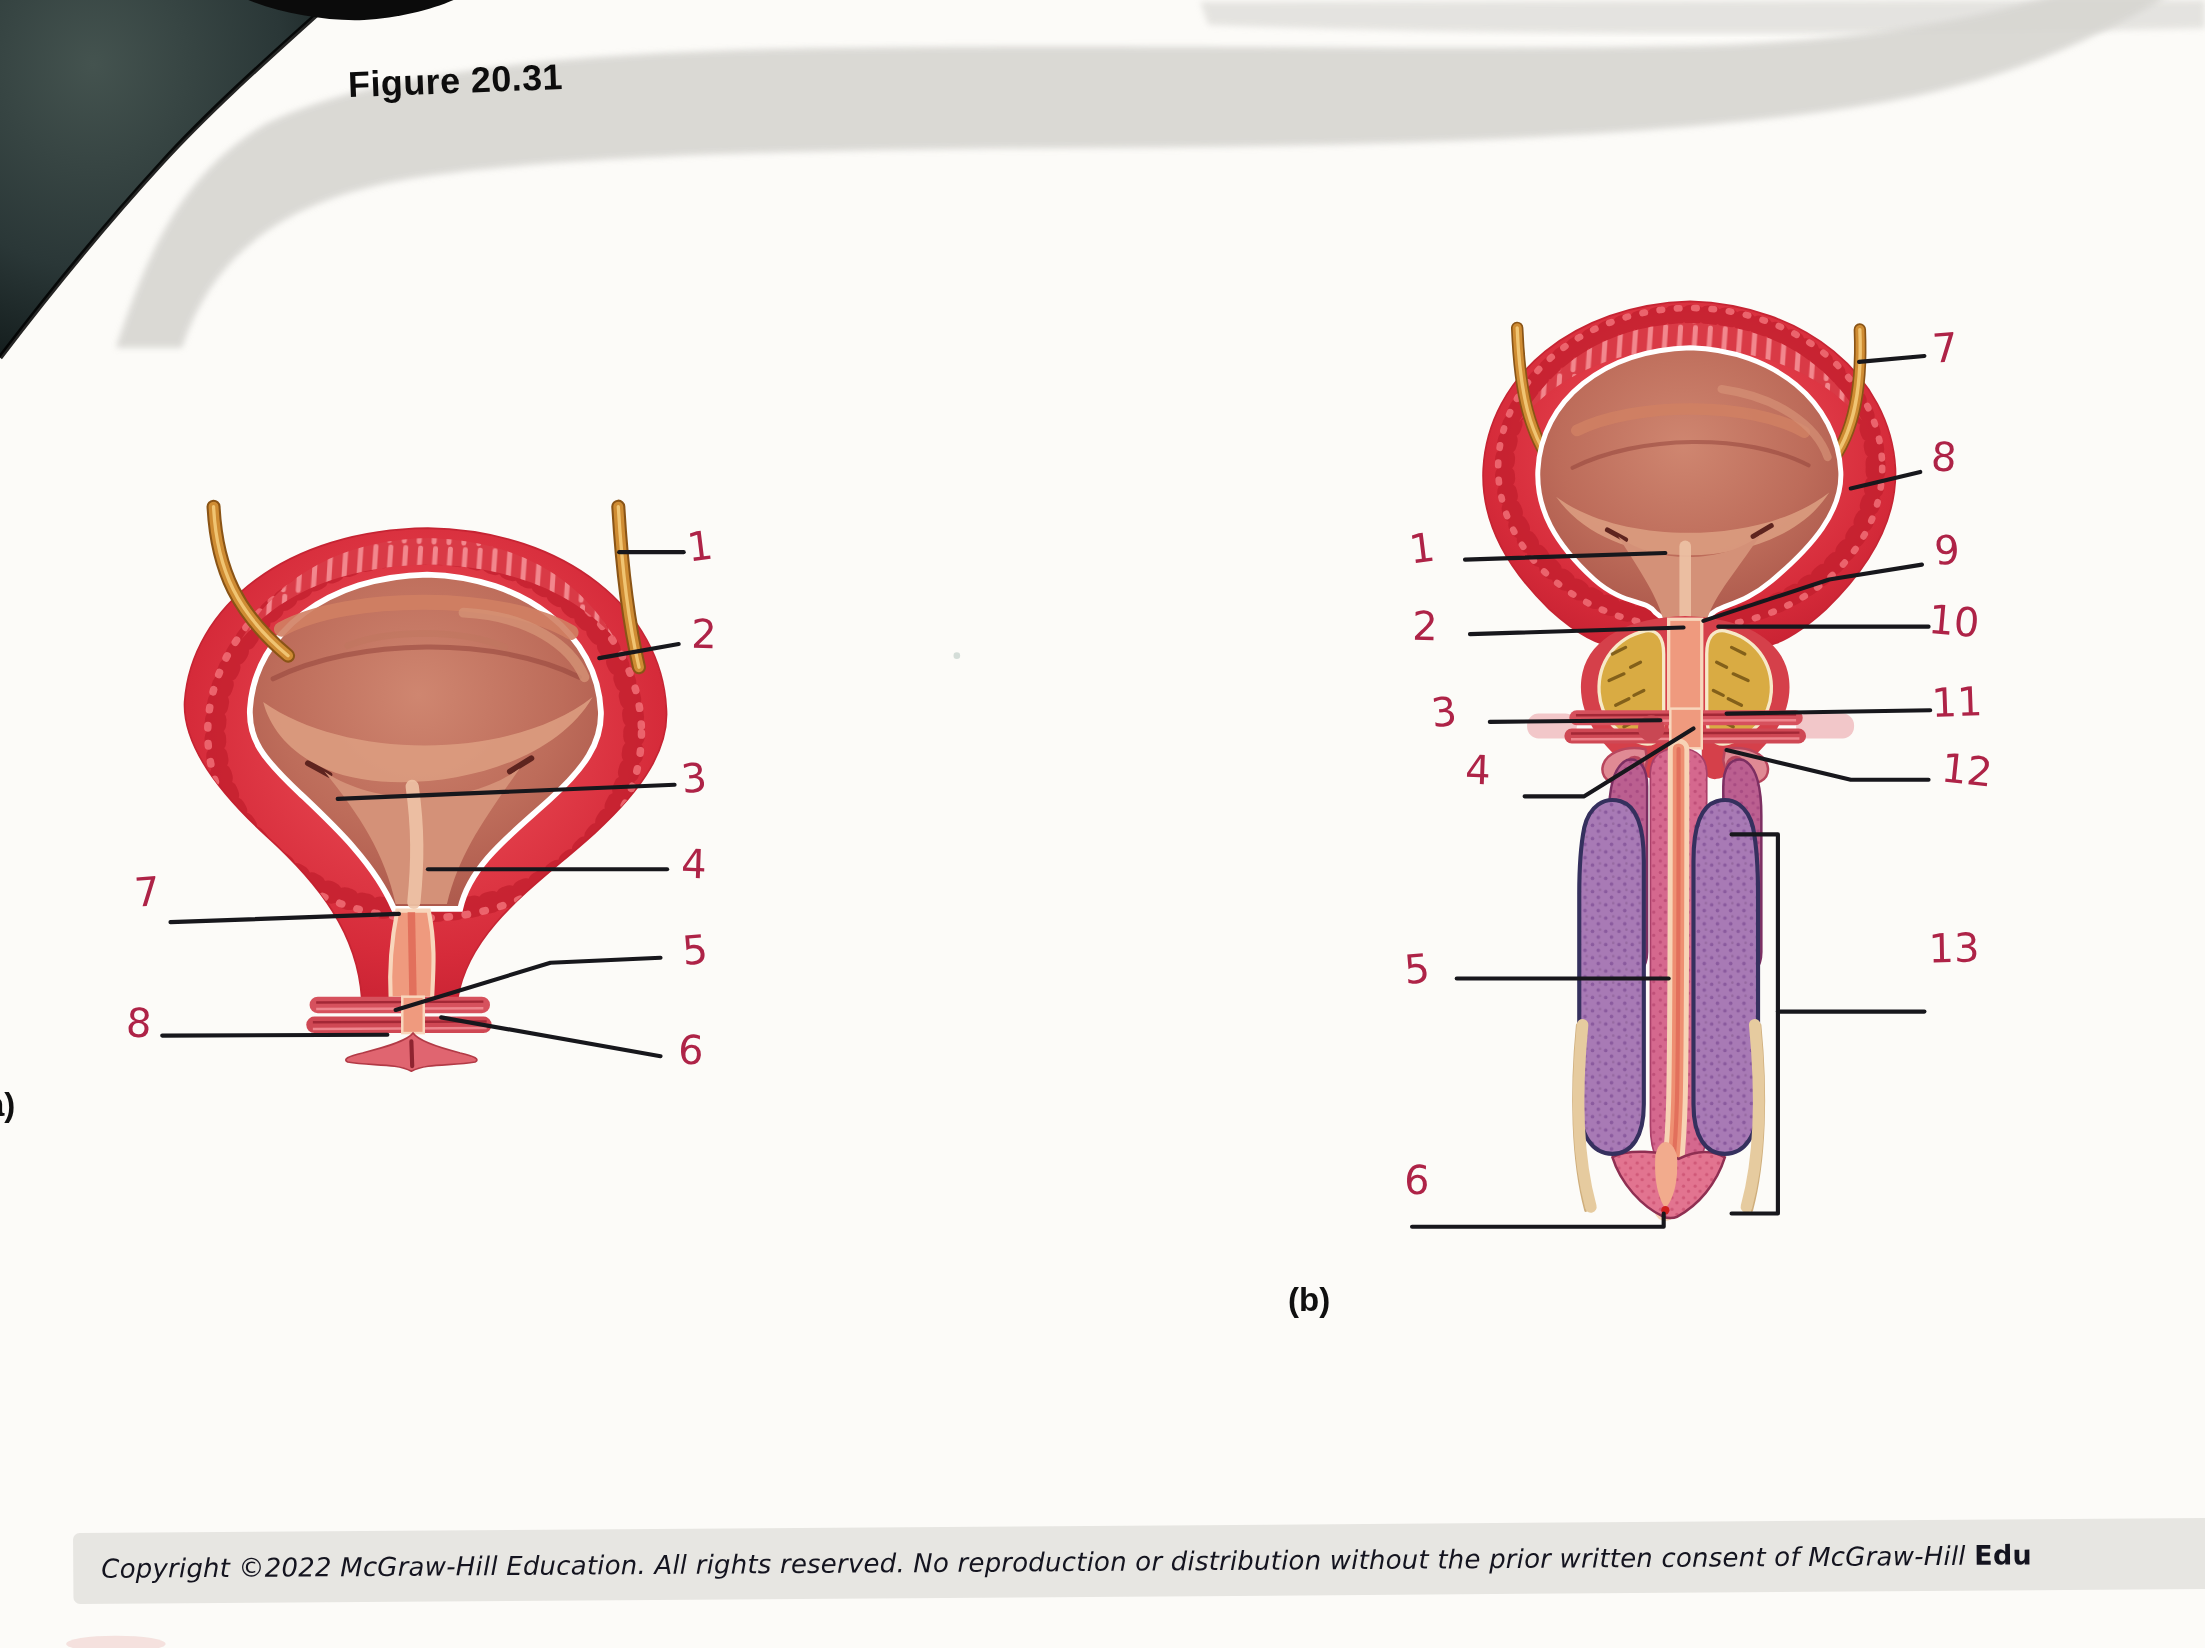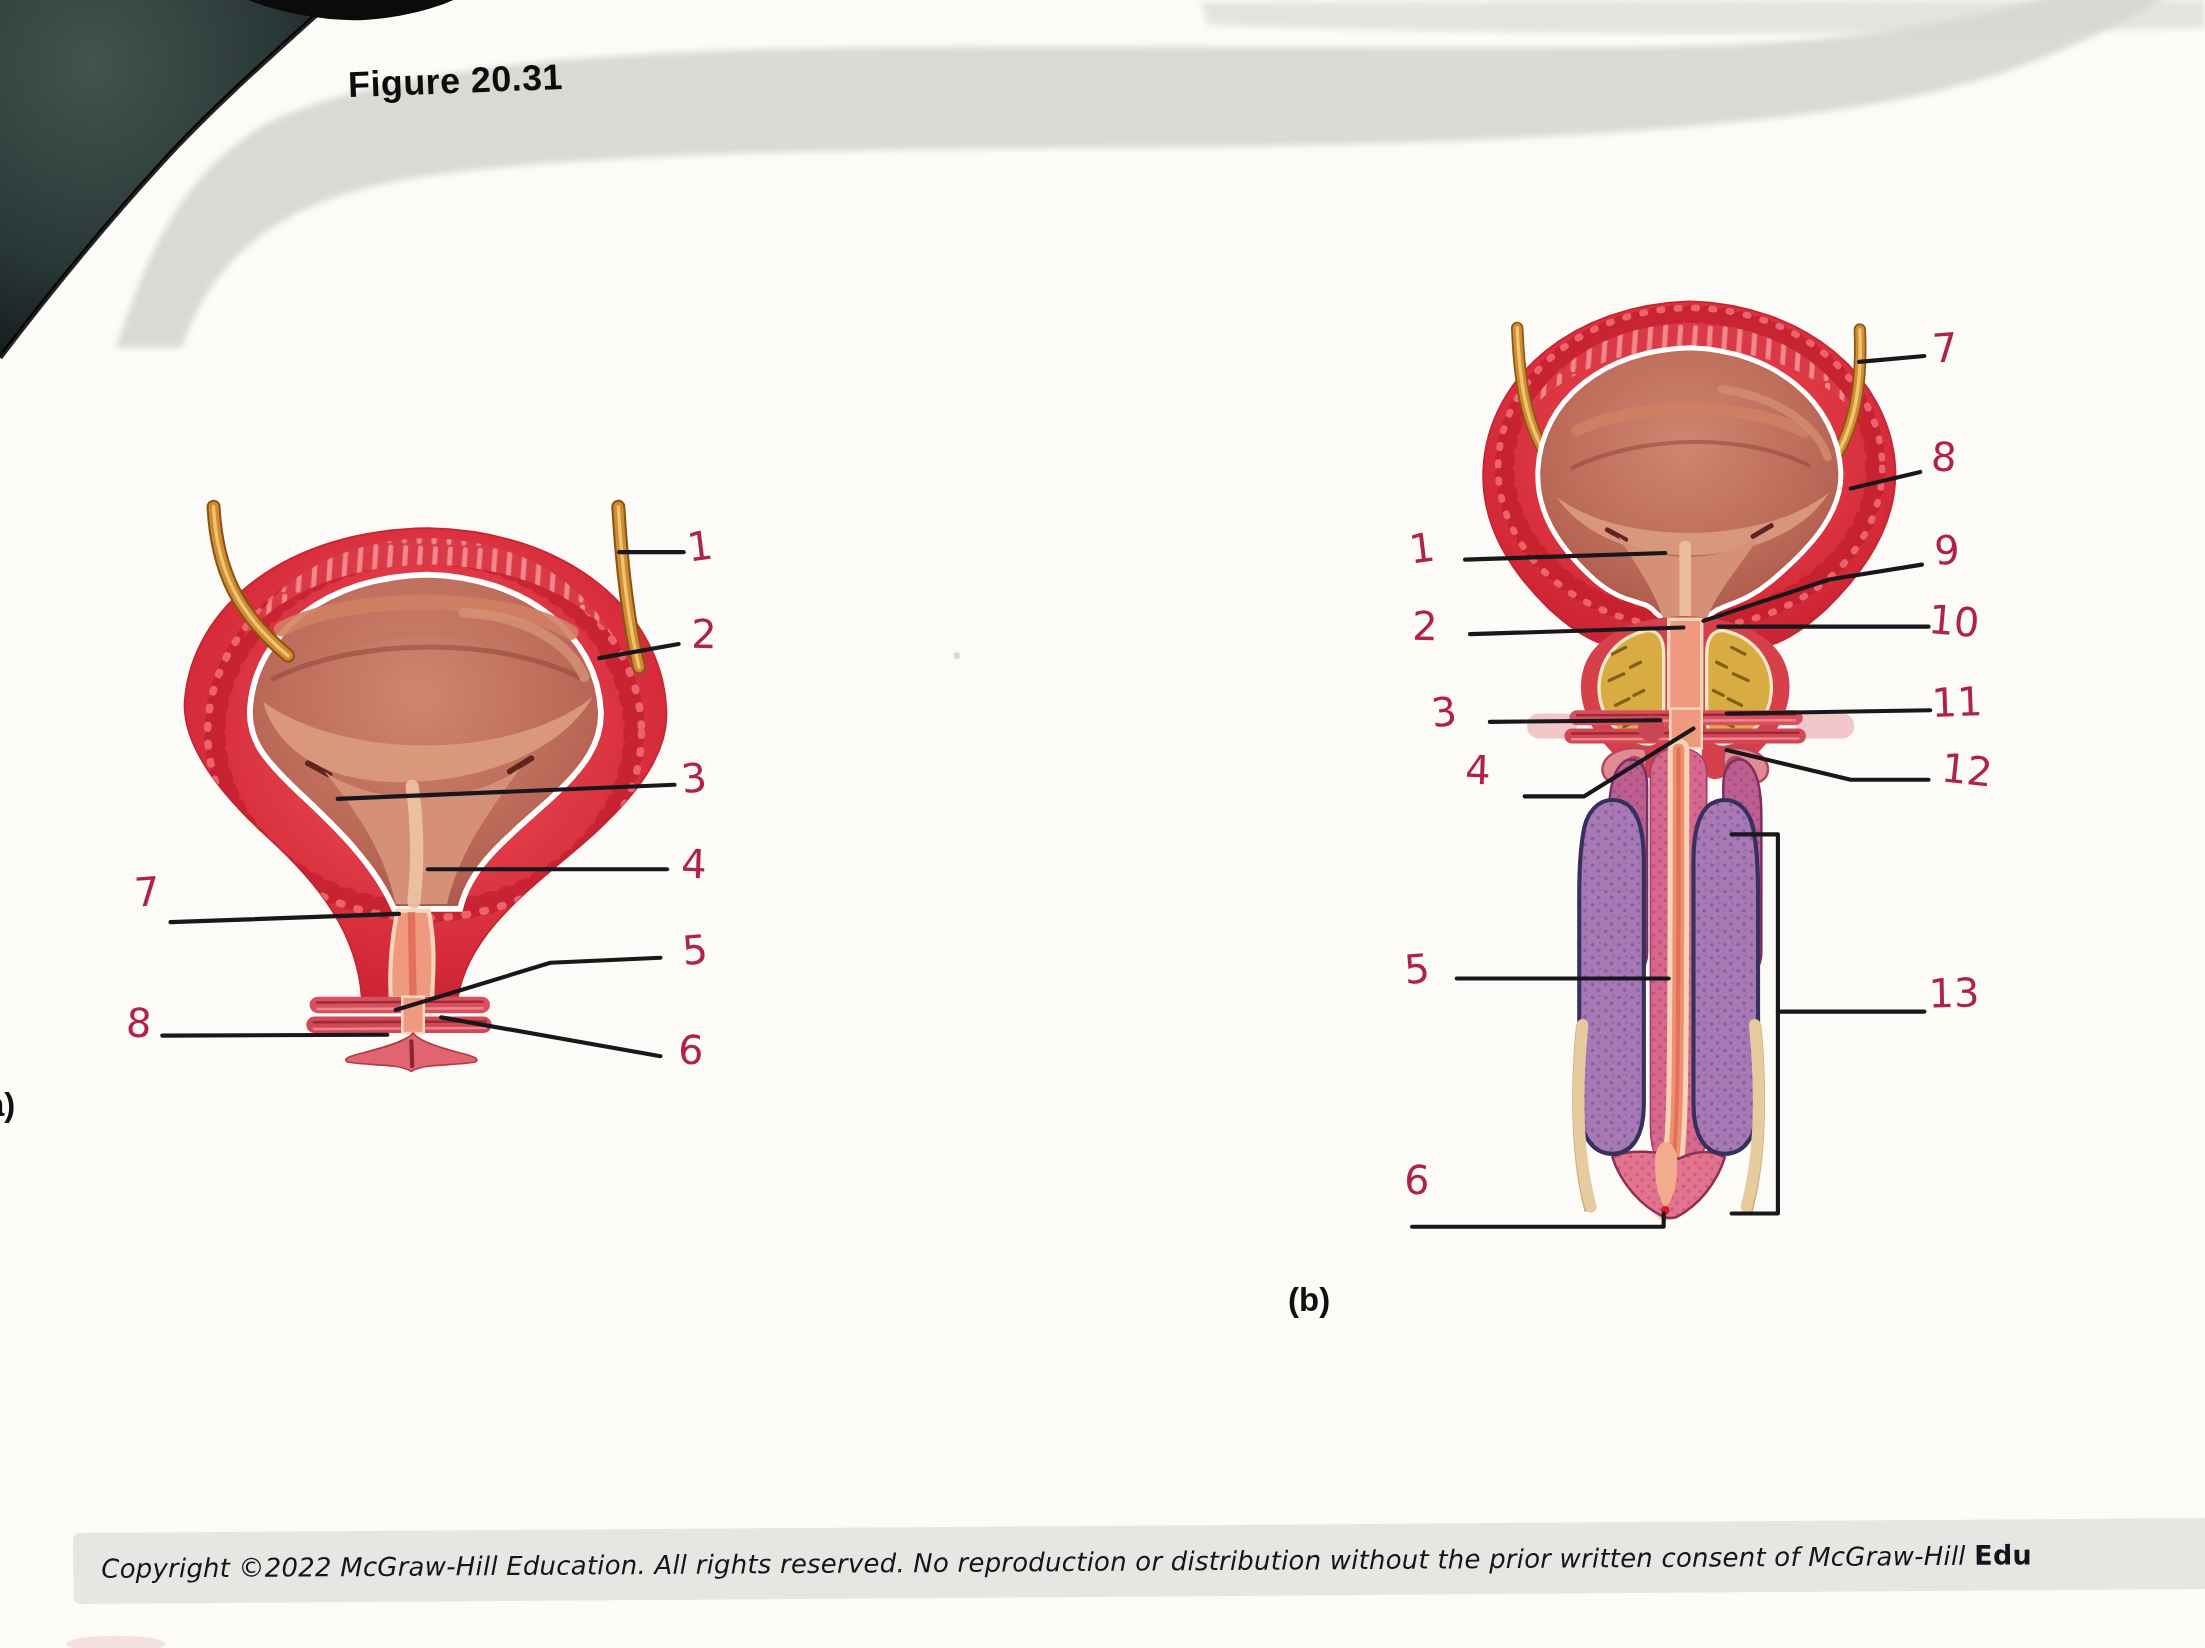--- a/index.html
+++ b/index.html
@@ -269,21 +269,21 @@
     <div class="hand-label" style="left: 1444px; top: 712px; transform: translate(-50%, -50%) rotate(-6deg);">3</div>
     <div class="hand-label" style="left: 1478px; top: 770px; transform: translate(-50%, -50%) rotate(2deg);">4</div>
     <div class="hand-label" style="left: 1417px; top: 969px; transform: translate(-50%, -50%) rotate(-5deg);">5</div>
     <div class="hand-label" style="left: 1417px; top: 1180px; transform: translate(-50%, -50%) rotate(3deg);">6</div>
     <div class="hand-label" style="left: 1945px; top: 348px; transform: translate(-50%, -50%) rotate(-4deg);">7</div>
     <div class="hand-label" style="left: 1944px; top: 457px; transform: translate(-50%, -50%) rotate(4deg);">8</div>
     <div class="hand-label" style="left: 1947px; top: 550px; transform: translate(-50%, -50%) rotate(-3deg);">9</div>
     <div class="hand-label" style="left: 1954px; top: 621px; transform: translate(-50%, -50%) rotate(5deg);">10</div>
     <div class="hand-label" style="left: 1957px; top: 702px; transform: translate(-50%, -50%) rotate(-2deg);">11</div>
     <div class="hand-label" style="left: 1967px; top: 770px; transform: translate(-50%, -50%) rotate(6deg);">12</div>
-    <div class="hand-label" style="left: 1954px; top: 993px; transform: translate(-50%, -50%) rotate(-1deg);">13</div>
+    <div class="hand-label" style="left: 1954px; top: 948px; transform: translate(-50%, -50%) rotate(-1deg);">13</div>
   </div>
 
 <div id="figure-title">Figure 20.31</div>
 <div id="caption-a" class="panel-caption">(a)</div>
 <div id="caption-b" class="panel-caption">(b)</div>
 
 <div id="copyright-band">
   <div id="copyright-text"><span>Copyright ©2022 McGraw-Hill Education. All rights reserved. No reproduction or distribution without the prior written consent of McGraw-Hill </span><span id="copyright-tail">Edu</span></div>
 </div>
 

